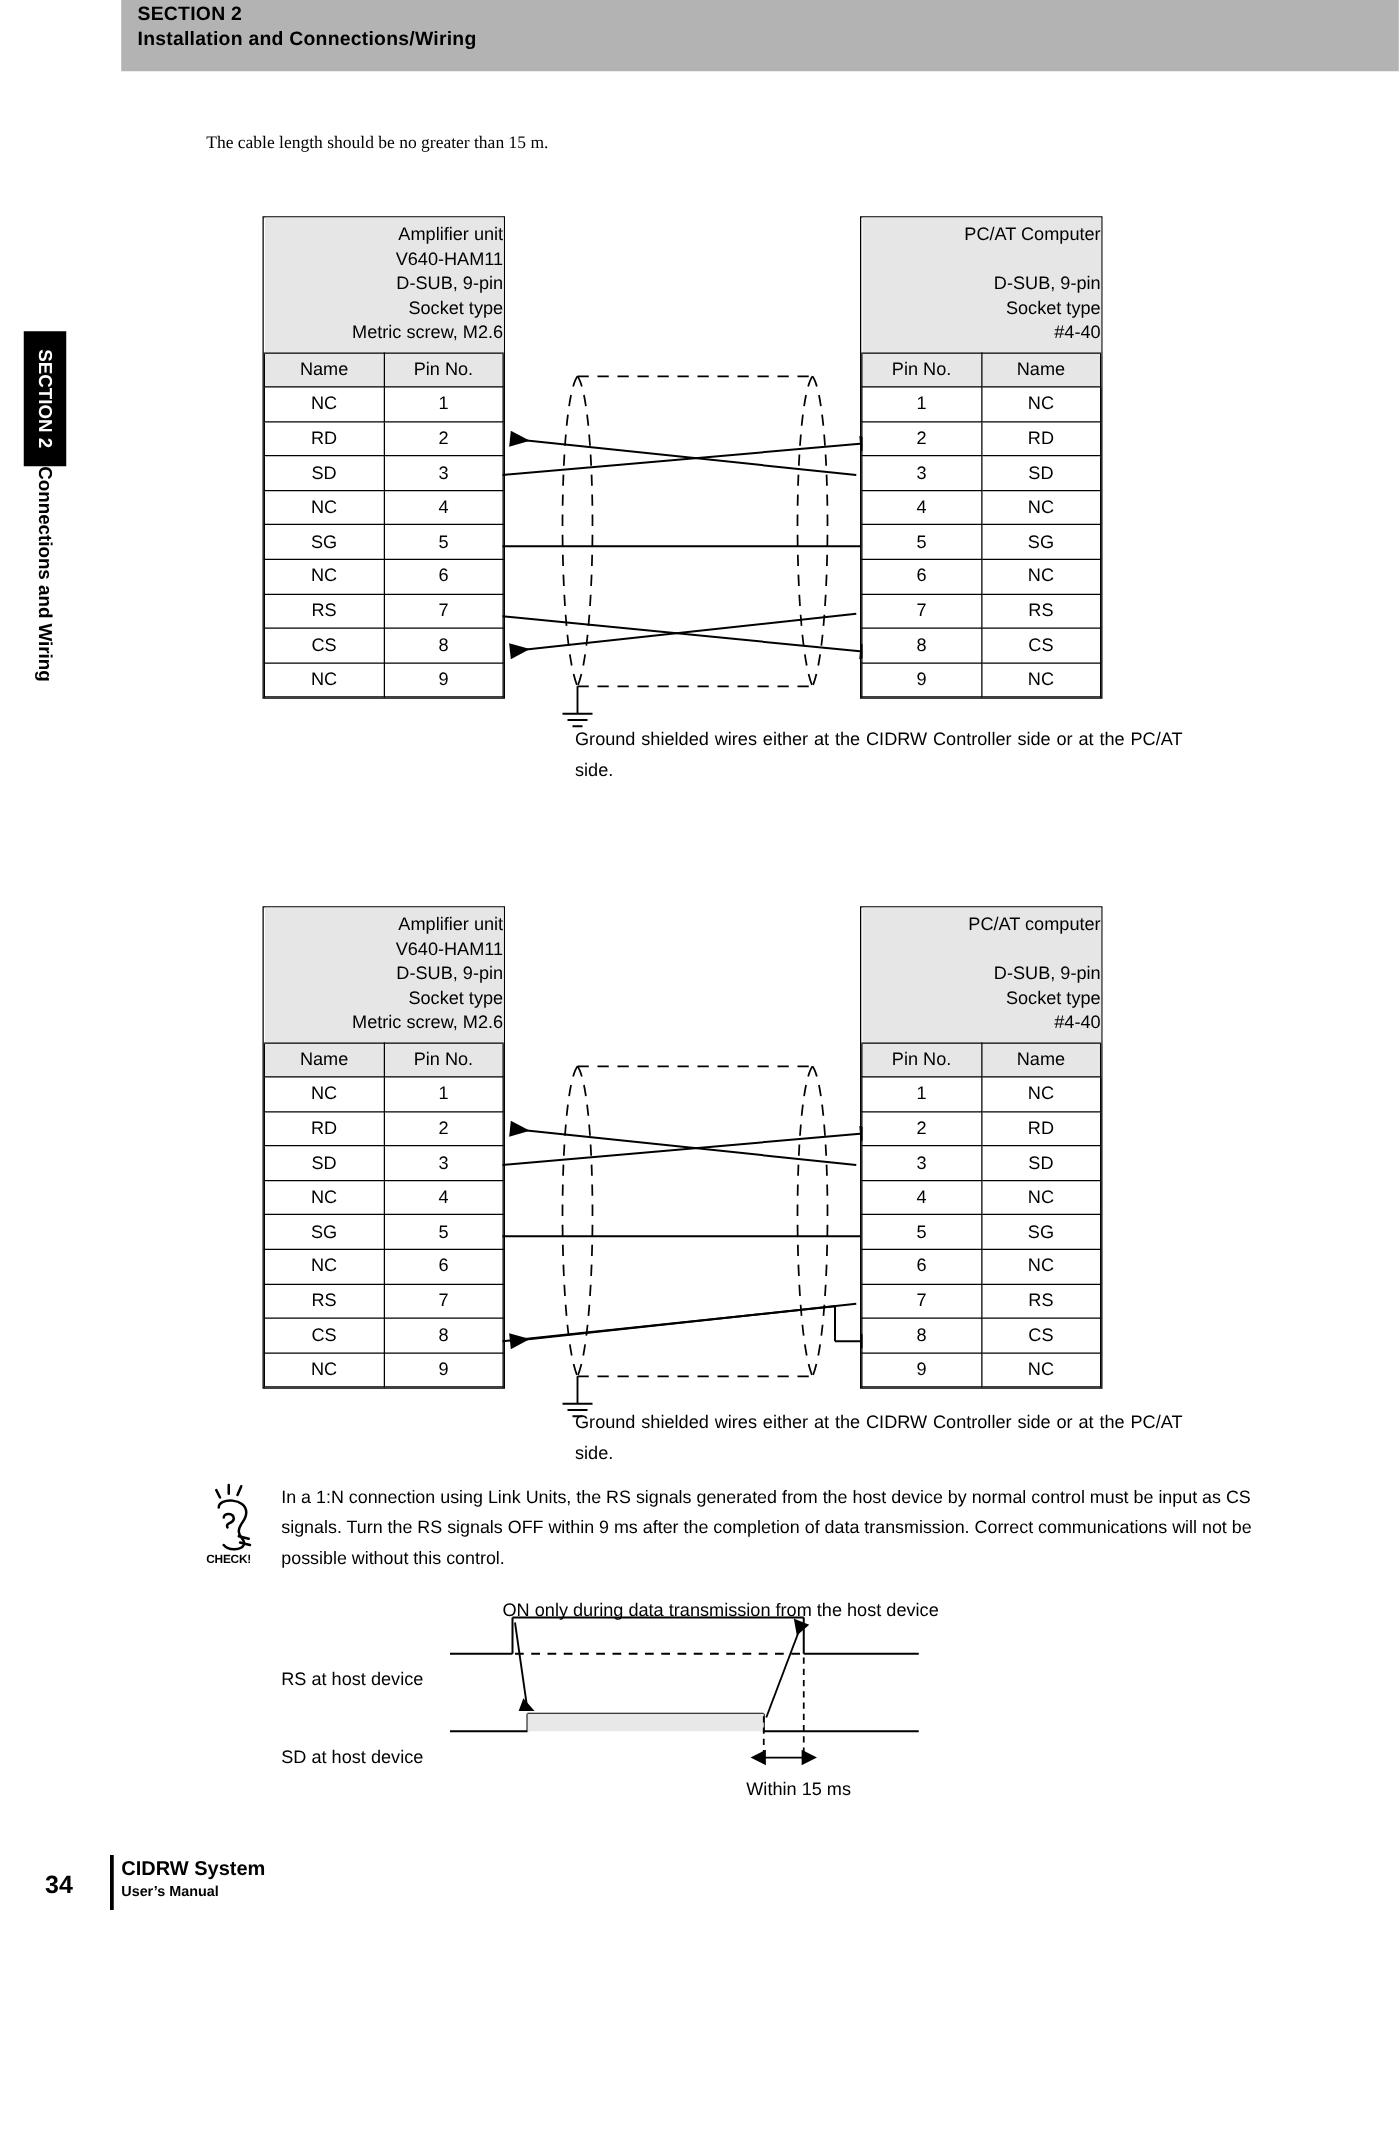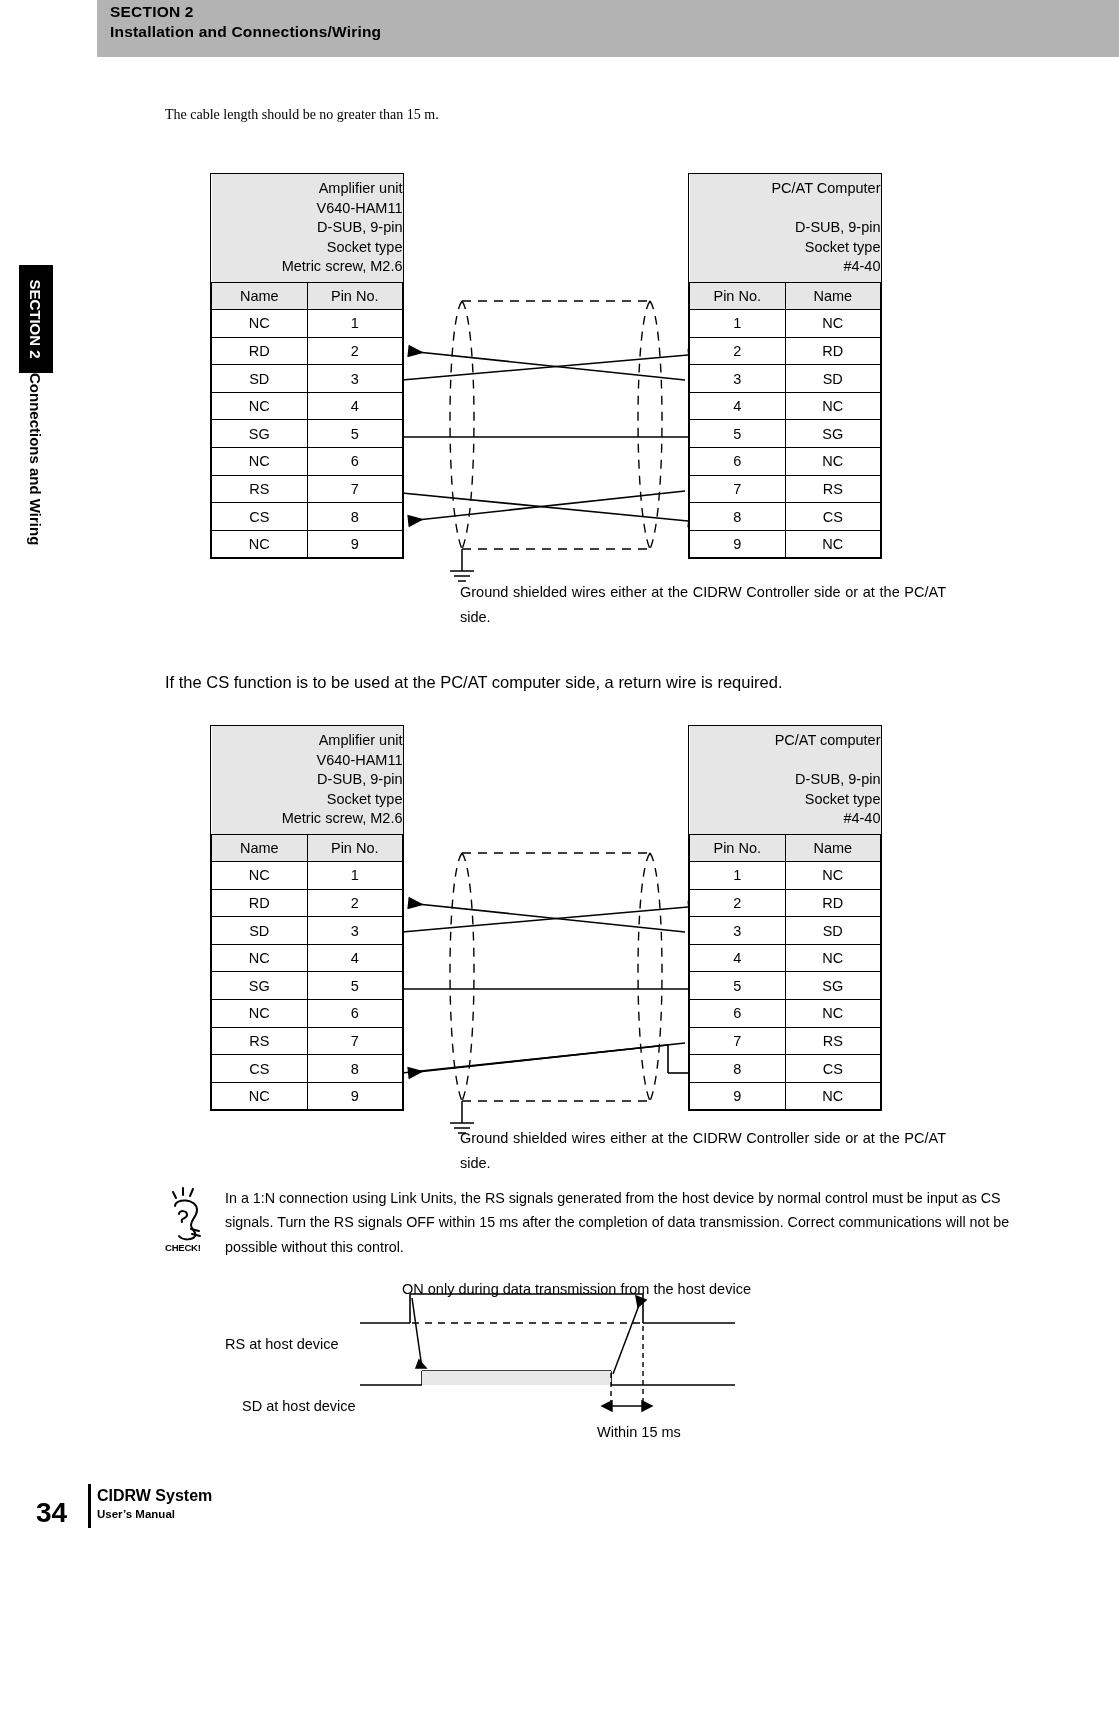--- a/index.html
+++ b/index.html
@@ -133,25 +133,25 @@
     font-size:14.3px;line-height:24.4px;
   }
 
   
   #waveform{position:absolute;left:200px;top:1278px;width:760px;height:150px;}
   .wf-label{
     position:absolute;font-size:14.5px;white-space:nowrap;
   }
   #wf-title{left:402px;top:1281px;}
   #wf-rs-label{left:225px;top:1336px;}
-  #wf-sd-label{left:242px;top:1398px;}
+  #wf-sd-label{left:225px;top:1398px;}
   #wf-within{left:597px;top:1424px;}
   .footer-pagenum{
     position:absolute;left:36px;top:1497px;
-    font-size:28px;font-weight:bold;
+    font-size:20px;font-weight:bold;
   }
   .footer-title{
     position:absolute;left:97px;top:1487px;
     font-size:16px;font-weight:bold;
   }
   .footer-sub{
     position:absolute;left:97px;top:1508px;
     font-size:11.5px;font-weight:bold;
   }
   .footer-bar{
@@ -324,21 +324,20 @@
     <g stroke="#000" stroke-width="1.5" fill="none">
       <line x1="62" y1="376" x2="62" y2="398"></line>
       <line x1="50" y1="398" x2="74" y2="398"></line>
       <line x1="54" y1="403" x2="70" y2="403"></line>
       <line x1="58" y1="408" x2="66" y2="408"></line>
     </g>
   </svg>
 
   <div class="gcaption" id="ground-caption-1">Ground shielded wires either at the CIDRW Controller side or at the PC/AT side.</div>
 
-  <div class="mid-text">If the CS function is to be used at the PC/AT computer side, a return wire is required.</div>
 
   <div class="ctable" id="table-left-2">
     <table>
       <tbody>
           <tr>
             <td class="hdr" colspan="2">
         <span>Amplifier unit</span><br>
         <span>V640-HAM11</span><br>
         <span>D-SUB, 9-pin</span><br>
         <span>Socket type</span><br>
@@ -487,21 +486,21 @@
           <line x1="28" y1="3" x2="25" y2="10"></line>
           <path d="M10,20 C10,12 32,12 32,24 C32,31 26,33 26,39 C26,45 32,45 30,50 C28,54 18,55 14,50"></path>
           <path d="M14,28 C14,24 22,24 22,29 C22,33 15,32 17,36"></path>
           <line x1="26" y1="43" x2="34" y2="45"></line>
           <line x1="27" y1="48" x2="35" y2="50"></line>
         </g>
       </svg>
     </div>
     <div class="check-icon-label">CHECK!</div>
     <div class="check-text">
-      <div>In a 1:N connection using Link Units, the RS signals generated from the host device by normal control must be input as CS signals.  Turn the RS signals OFF within 15 ms after the completion of data transmission.  Correct communications will not be possible without this control.</div>
+      <div>In a 1:N connection using Link Units, the RS signals generated from the host device by normal control must be input as CS signals.  Turn the RS signals OFF within 9 ms after the completion of data transmission.  Correct communications will not be possible without this control.</div>
     </div>
   </div>
 
   <div class="wf-label" id="wf-title">ON only during data transmission from the host device</div>
   <div class="wf-label" id="wf-rs-label">RS at host device</div>
   <div class="wf-label" id="wf-sd-label">SD at host device</div>
   <div class="wf-label" id="wf-within">Within 15 ms</div>
 
   <svg id="waveform" viewBox="0 0 760 150">
 

